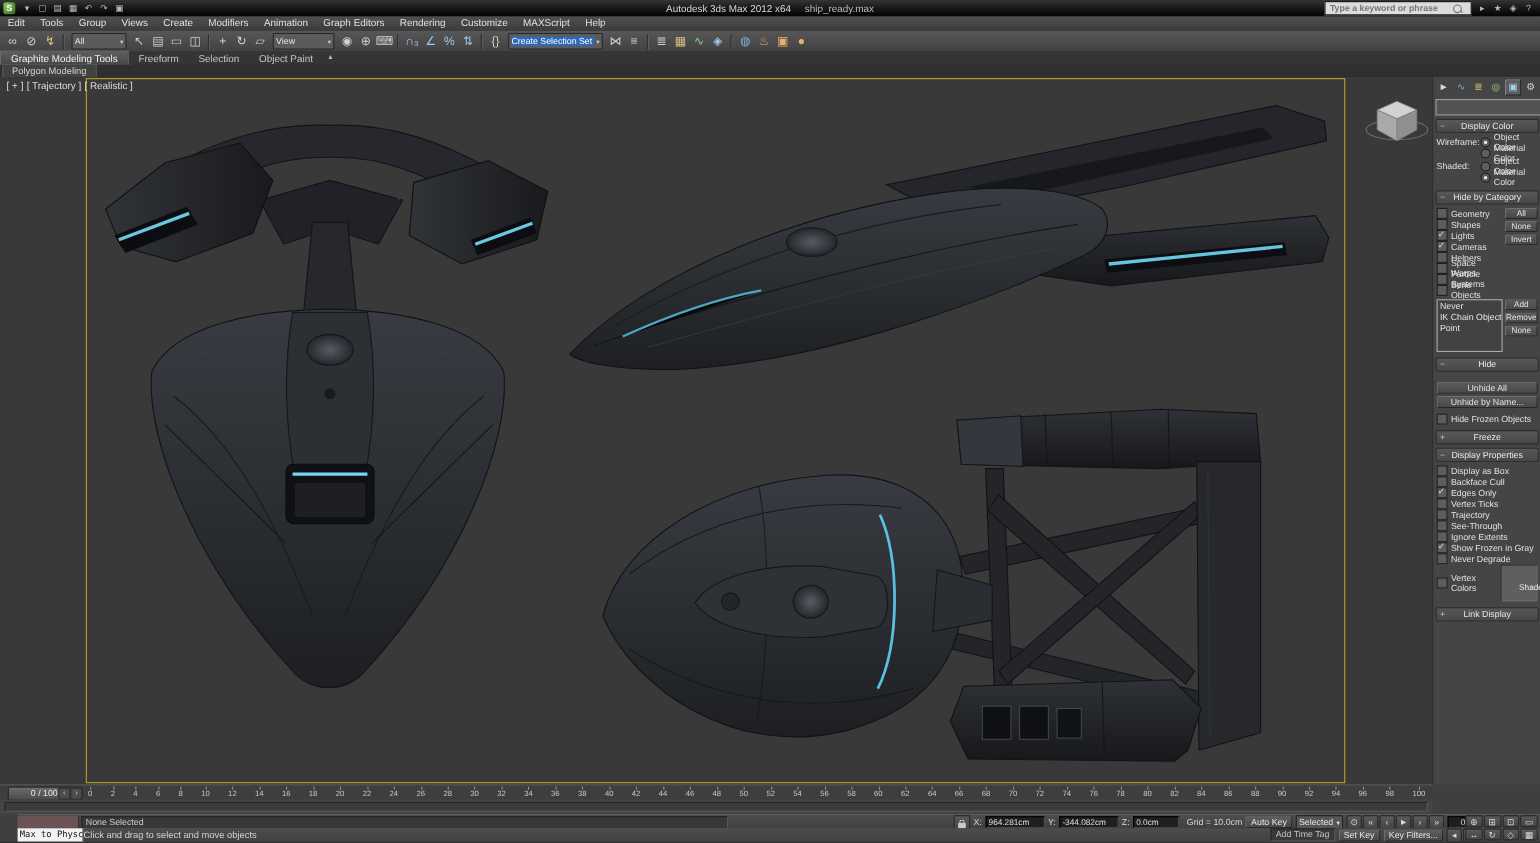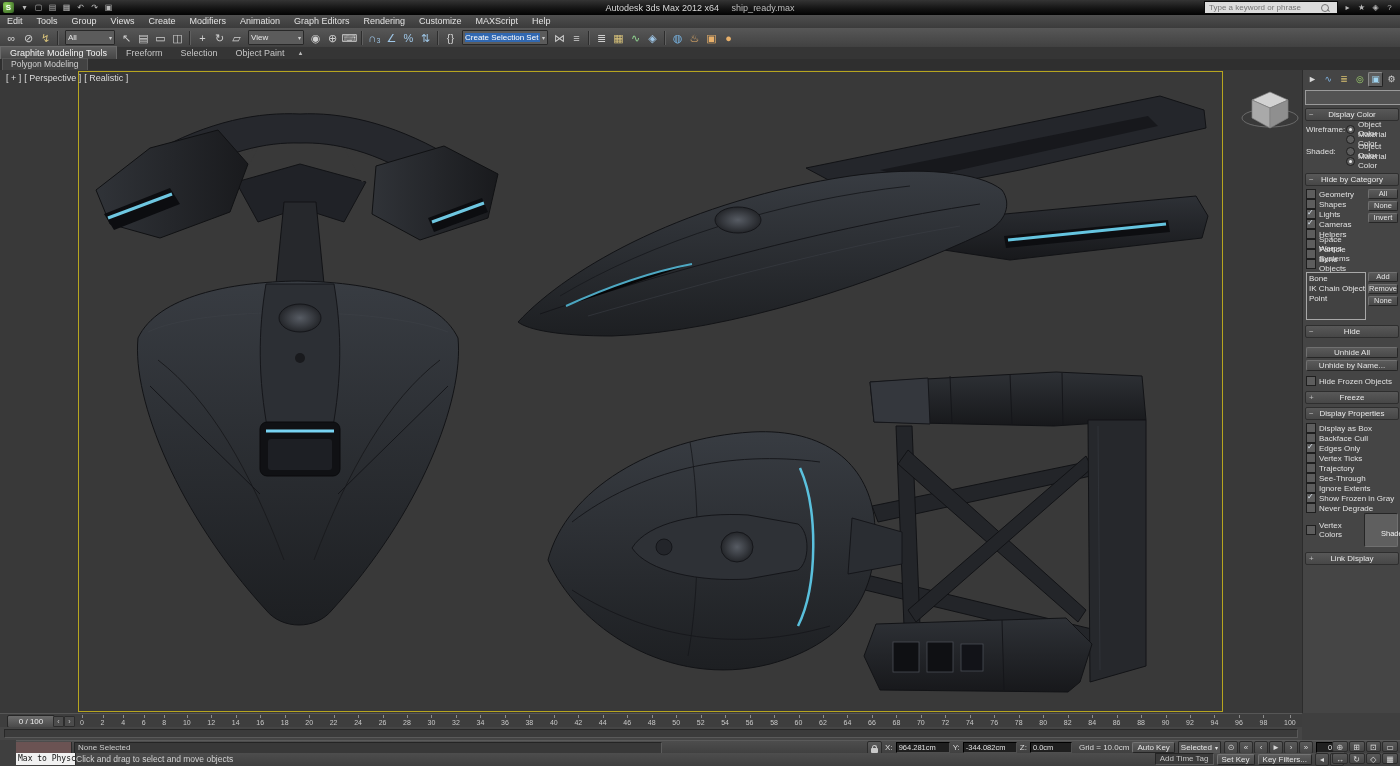--- a/index.html
+++ b/index.html
@@ -11,21 +11,21 @@
   .app-logo{width:11px;height:11px;margin:0 4px 0 3px;border-radius:2px;
     background:radial-gradient(circle at 30% 30%,#8fd05a,#2e5c1e);color:#fff;font-size:8px;font-weight:bold;
     text-align:center;line-height:11px;}
   .qbar{display:flex;gap:1px;align-items:center;}
   .qbtn{width:13px;height:12px;line-height:12px;text-align:center;font-size:8px;color:#b9b9b9;border-radius:2px;}
   .tb-title{position:absolute;left:0;right:0;text-align:center;font-size:9px;color:#d9d9d9;pointer-events:none;}
   .tb-title .file{color:#bdbdbd;margin-left:10px;}
   .tb-right{position:absolute;right:4px;top:1px;display:flex;align-items:center;gap:3px;}
   .searchbox{display:flex;align-items:center;background:#dcdcdc;border:1px solid #0a0a0a;height:11px;width:128px;padding:0 2px;}
   .searchbox input{border:0;outline:0;background:transparent;width:110px;font-size:8px;color:#444;
-    font-family:"Liberation Sans",sans-serif;}
+    font-family:"Liberation Sans",sans-serif;font-weight:bold;}
   .mag{width:6px;height:6px;border:1px solid #777;border-radius:50%;position:relative;flex:0 0 auto;}
   .mag::after{content:"";position:absolute;left:5px;top:5px;width:3px;height:1px;background:#777;transform:rotate(45deg);}
   
   #menubar{position:absolute;left:0;top:15px;width:1400px;height:13px;
     background:linear-gradient(#4f4f4f,#3b3b3b);border-bottom:1px solid #2c2c2c;display:flex;align-items:center;}
   .menu-item{padding:0 7px;font-size:9px;color:#e2e2e2;line-height:13px;}
   
   #toolbar{position:absolute;left:0;top:28px;width:1400px;height:19px;
     background:linear-gradient(#575757,#414141);border-bottom:1px solid #292929;display:flex;align-items:center;padding-left:3px;}
   .tbtn{flex:0 0 auto;width:17px;height:16px;line-height:16px;text-align:center;font-size:11px;color:#d0d0d0;border-radius:2px;}
@@ -78,21 +78,21 @@
   .dc-row{display:flex;margin-bottom:2px;}
   .dc-lab{width:40px;font-size:8px;color:#e0e0e0;padding-top:1px;}
   .dc-opts{flex:1;}
   .gap6{height:6px;} .gap3{height:3px;}
   .vc-row{display:flex;align-items:center;justify-content:space-between;}
   .shadedbtn{width:30px;height:10px;background:#5f5f5f;border:1px solid;border-color:#262626 #707070 #707070 #262626;
     color:#eee;font-size:7.5px;line-height:8px;border-radius:2px;padding:16px;font-family:"Liberation Sans",sans-serif;}
   
   #ruler{position:absolute;left:0;top:713px;width:1302px;height:14px;background:#3e3e3e;border-top:1px solid #565656;}
   .tslider{position:absolute;left:7px;top:1px;width:46px;height:11px;background:linear-gradient(#6c6c6c,#4b4b4b);
-    border:1px solid #262626;border-radius:2px;text-align:center;line-height:11px;font-size:8px;color:#ececec;}
+    border:1px solid #262626;border-radius:2px;text-align:left;line-height:11px;font-size:8px;color:#ececec;padding-left:20px;}
   .tarrow{position:absolute;top:2px;width:9px;height:9px;line-height:9px;text-align:center;font-size:7px;color:#c9c9c9;
     background:#4c4c4c;border:1px solid #2c2c2c;border-radius:1px;}
   #ticks{position:absolute;left:80px;right:6px;top:1px;bottom:0;display:flex;justify-content:space-between;}
   .tick{font-size:7px;color:#c9c9c9;position:relative;padding-top:4px;line-height:8px;}
   .tick::before{content:"";position:absolute;top:0;left:50%;width:1px;height:3px;background:#8d8d8d;}
   #trackbar{position:absolute;left:0;top:727px;width:1302px;height:13px;background:#454545;}
   #trackbar .groove{position:absolute;left:4px;right:4px;top:2px;bottom:2px;background:#3b3b3b;
     border:1px solid;border-color:#272727 #5a5a5a #5a5a5a #272727;}
   
   .statusrow{position:absolute;left:16px;width:1400px;height:13px;background:linear-gradient(#4d4d4d,#3f3f3f);}
@@ -333,21 +333,21 @@
           <rect x="961" y="574" width="22" height="27" fill="#121318" stroke="#4a4e55" stroke-width="0.8"></rect>
           <path d="M1002,550 L1004,620" stroke="#15161a"></path>
         </g>
       </svg>
 
       <div id="vpframe"></div>
 
       <div id="vplabel">
 
       <span>[ + ]</span>
-          <span>[ Perspective ]</span>
+          <span>[ Trajectory ]</span>
           <span>[ Realistic ]</span>
         </div>
 
       <svg id="viewcube" width="64" height="60" viewBox="0 0 64 60">
         <ellipse cx="32" cy="40" rx="28" ry="9" fill="none" stroke="#8a8a8a" opacity="0.6"></ellipse>
         <polygon points="14,22 32,14 50,22 32,30" fill="#d2d2d2" stroke="#7f7f7f" stroke-width="0.7"></polygon>
         <polygon points="14,22 32,30 32,50 14,40" fill="#a9a9a9" stroke="#7f7f7f" stroke-width="0.7"></polygon>
         <polygon points="50,22 32,30 32,50 50,40" fill="#8f8f8f" stroke="#7f7f7f" stroke-width="0.7"></polygon>
       </svg>
     </div>
@@ -447,21 +447,21 @@
 
             <button class="pbtn small">All</button>
                 <button class="pbtn small">None</button>
                 <button class="pbtn small">Invert</button>
               </div>
           </div>
           <div class="gap3"></div>
           <div class="two-col">
             <div class="left lbox">
 
-            <div class="li-item">Bone</div>
+            <div class="li-item">Never</div>
                 <div class="li-item">IK Chain Object</div>
                 <div class="li-item">Point</div>
               </div>
             <div class="right">
 
             <button class="pbtn small">Add</button>
                 <button class="pbtn small">Remove</button>
                 <button class="pbtn small">None</button>
               </div>
           </div>

